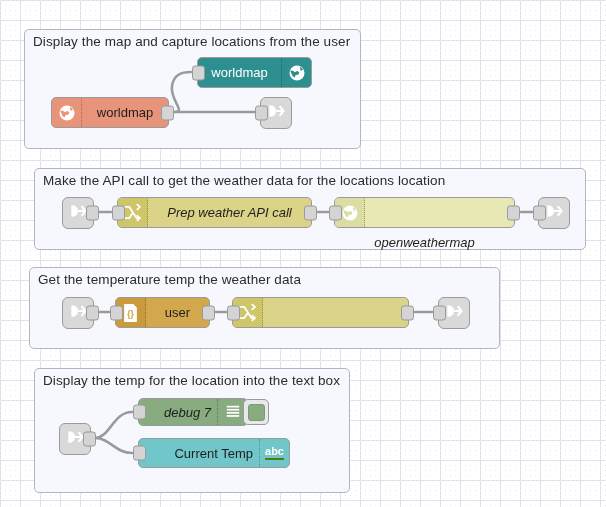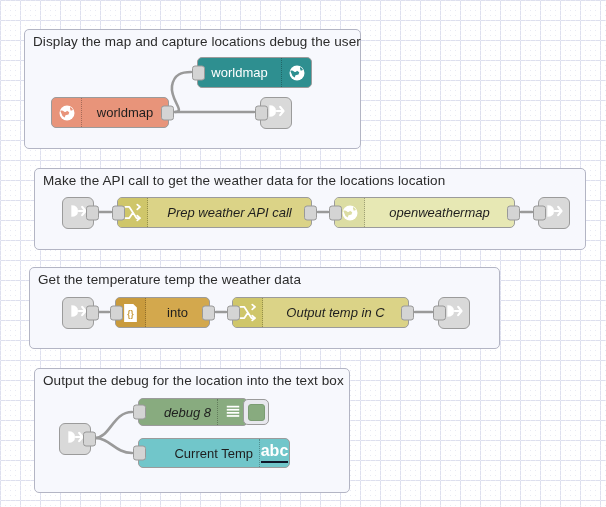--- a/index.html
+++ b/index.html
@@ -108,21 +108,21 @@
     background: #d9d9d9;
     border: 1px solid #9b9b9b;
     border-radius: 6px;
     display: flex; align-items: center; justify-content: center;
   }
   .n-worldmap-in  { background: #e8947a; }
   .n-worldmap-out { background: #2e8f90; }
   .n-worldmap-out .node-label { color: #ffffff; }
   .n-change       { background: #dbd387; }
   .n-change .icon-cell { background: #cfc66a; }
-  .n-owm          { background: #e7e8b4; }
+  .n-owm          { background: #e7e8b4; flex-direction: column; }
   .n-owm .icon-cell { background: #dcdda3; }
   .n-json         { background: #d3a84d; }
   .n-json .icon-cell { background: #c99b3d; }
   .n-debug        { background: #88ab7f; }
   .n-currenttemp  { background: #71c6ca; justify-content: space-between; }
 
   
   .debug-btn {
     position: absolute;
     right: -22px; top: 50%;
@@ -134,47 +134,47 @@
     display: flex; align-items: center; justify-content: center;
   }
   .debug-btn-inner {
     width: 15px; height: 15px;
     background: #88ab7f;
     border: 1px solid #7b9c73;
     border-radius: 3px;
   }
 
   .abc {
-    font-size: 16px;
+    font-size: 11px;
     color: #ffffff;
     font-weight: 600;
-    border-bottom: 2px solid #0f172a;
+    border-bottom: 2px solid #4d7c0f;
     line-height: 1.05;
     padding-bottom: 1px;
   }
 </style>
 </head>
 <body>
 
 <div id="canvas">
 
   <div class="group" style="left:24px; top:29px; width:337px; height:120px;">
-    <div class="group-label">Display the map and capture locations debug the user</div>
+    <div class="group-label">Display the map and capture locations from the user</div>
   </div>
 
   <div class="group" style="left:34px; top:168px; width:552px; height:82px;">
     <div class="group-label">Make the API call to get the weather data for the locations location</div>
   </div>
 
   <div class="group" style="left:29px; top:267px; width:471px; height:82px;">
     <div class="group-label">Get the temperature temp the weather data</div>
   </div>
 
   <div class="group" style="left:34px; top:368px; width:316px; height:125px;">
-    <div class="group-label">Output the debug for the location into the text box</div>
+    <div class="group-label">Display the temp for the location into the text box</div>
   </div>
 
   <svg class="wires" width="606" height="507">
 
     <path class="wire" d="M 175 112 L 254 112"></path>
 
     <path class="wire" d="M 175 112 C 186 112, 170 100, 172 86 C 174 74, 182 72, 191 72"></path>
 
     <path class="wire" d="M 98 212 L 111 212"></path>
 
@@ -284,34 +284,33 @@
   </div>
 
   <div class="node n-json" style="left:115px; top:297px; width:95px; height:31px;">
     <span class="port in"></span>
     <span class="icon-cell">
       <svg width="19" height="20" viewBox="0 0 20 22">
         <path d="M3 1 L13 1 L17 5 L17 21 L3 21 Z" fill="#ffffff"></path>
         <text x="10" y="15" font-size="9" font-family="'Liberation Sans',sans-serif" font-weight="bold" fill="#c99b3d" text-anchor="middle">{}</text>
       </svg>
     </span>
-    <span class="node-label">into</span>
+    <span class="node-label">user</span>
     <span class="port out"></span>
   </div>
 
   <div class="node n-change" style="left:232px; top:297px; width:177px; height:31px;">
     <span class="port in"></span>
     <span class="icon-cell">
       <svg width="19" height="19" viewBox="0 0 24 24">
         <path d="M3 5 L8 5 L17 19 L21 19 M3 19 L8 19 L12 13" stroke="#ffffff" stroke-width="2.2" fill="none" stroke-linecap="round" stroke-linejoin="round"></path>
         <path d="M18 16 L21.5 19 L18 22" stroke="#ffffff" stroke-width="2.2" fill="none" stroke-linecap="round" stroke-linejoin="round"></path>
         <path d="M18 2 L21.5 5 L18 8" stroke="#ffffff" stroke-width="2.2" fill="none" stroke-linecap="round" stroke-linejoin="round"></path>
       </svg>
     </span>
-    <span class="node-label italic">Output temp in C</span>
     <span class="port out"></span>
   </div>
 
   <div class="n-link" style="position:absolute; left:438px; top:297px;">
     <span class="port in"></span>
     <span>
       <svg width="20" height="20" viewBox="0 0 24 24">
         <path d="M4 5 L4 19 Q12 19 12 12 Q12 5 4 5 Z" fill="#ffffff"></path>
         <path d="M13 12 L21 12 M17 7 L21 12 L17 17" stroke="#ffffff" stroke-width="2.6" fill="none" stroke-linecap="round" stroke-linejoin="round"></path>
       </svg>
@@ -323,21 +322,21 @@
       <svg width="20" height="20" viewBox="0 0 24 24">
         <path d="M4 5 L4 19 Q12 19 12 12 Q12 5 4 5 Z" fill="#ffffff"></path>
         <path d="M13 12 L21 12 M17 7 L21 12 L17 17" stroke="#ffffff" stroke-width="2.6" fill="none" stroke-linecap="round" stroke-linejoin="round"></path>
       </svg>
     </span>
     <span class="port out"></span>
   </div>
 
   <div class="node n-debug" style="left:138px; top:398px; width:110px; height:28px;">
     <span class="port in"></span>
-    <span class="node-label italic right">debug 8</span>
+    <span class="node-label italic right">debug 7</span>
     <span class="icon-cell right-cell">
       <svg width="16" height="16" viewBox="0 0 18 18">
         <rect x="2" y="2" width="14" height="1.9" fill="#ffffff"></rect>
         <rect x="2" y="5.5" width="14" height="1.9" fill="#ffffff"></rect>
         <rect x="2" y="9" width="14" height="1.9" fill="#ffffff"></rect>
         <rect x="2" y="12.5" width="14" height="1.9" fill="#ffffff"></rect>
       </svg>
     </span>
     <span class="debug-btn">
       <span class="debug-btn-inner"></span>

